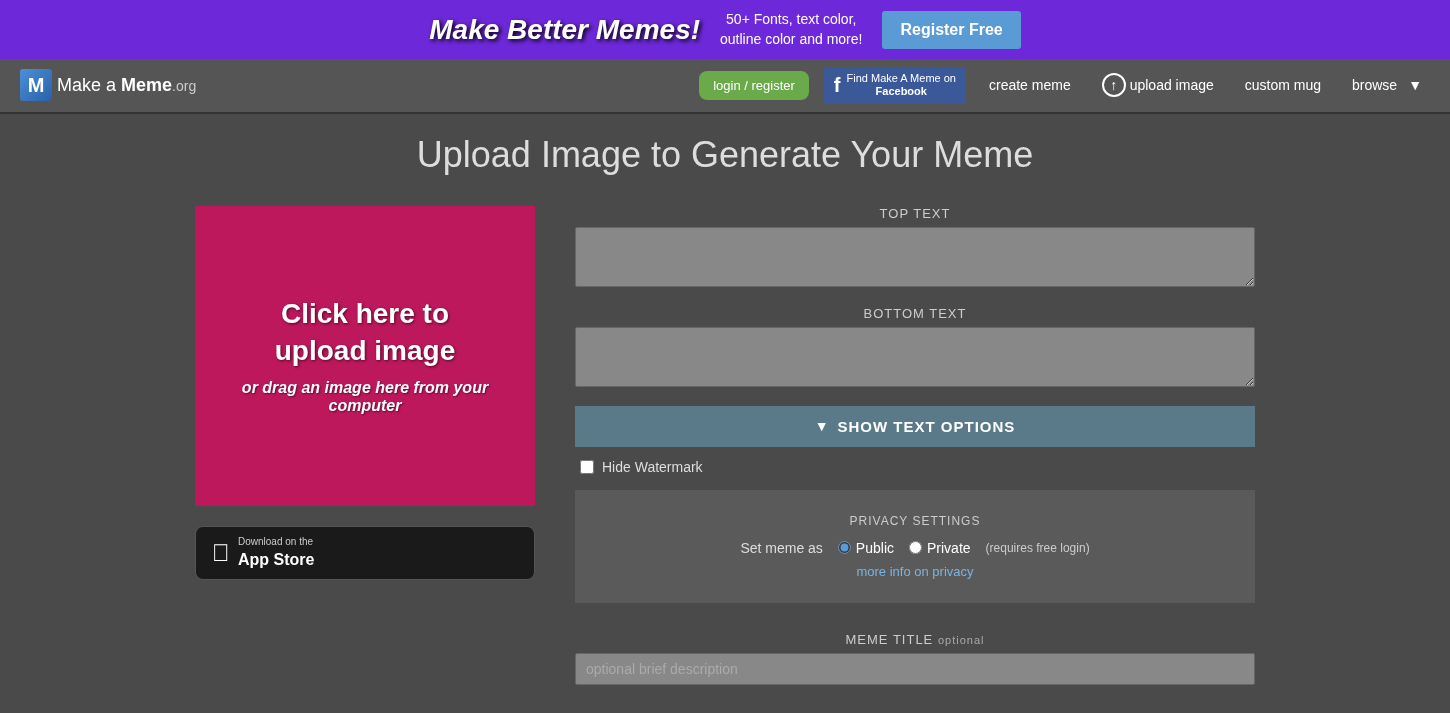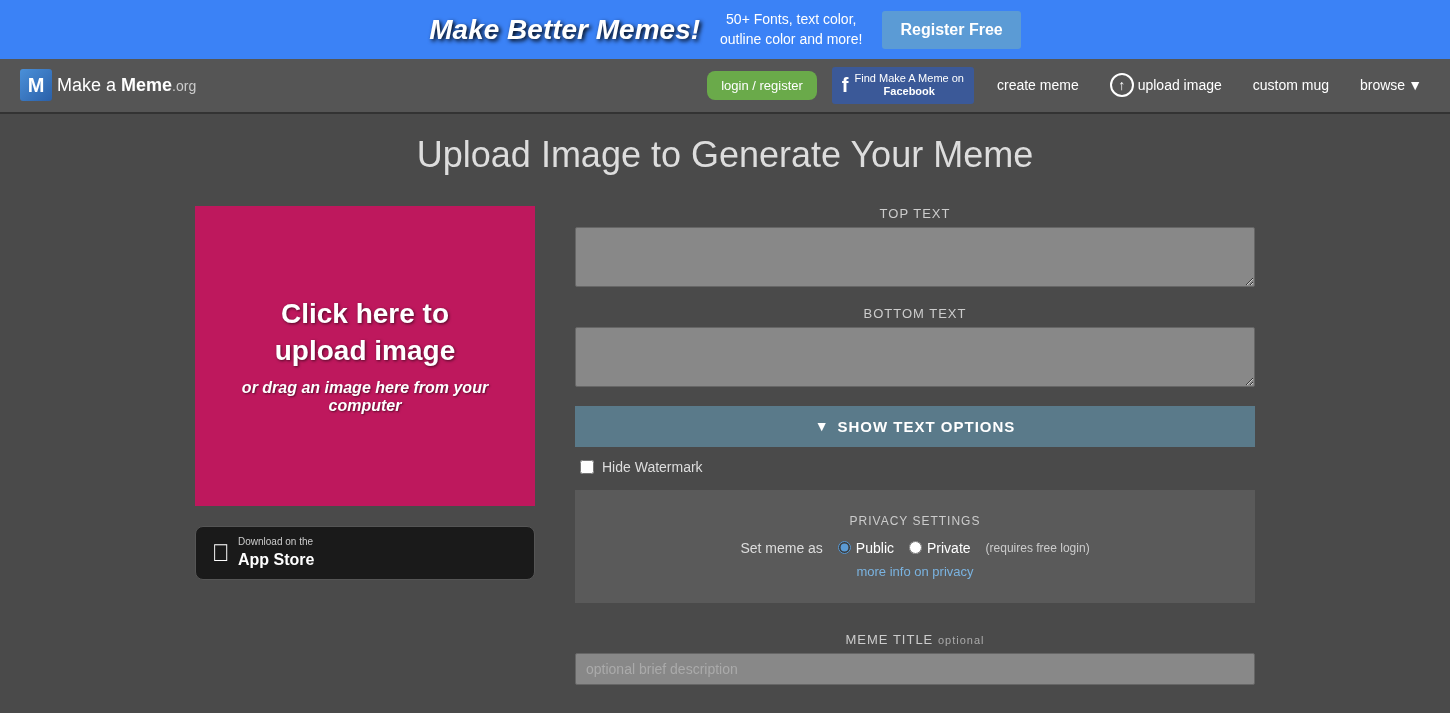--- a/index.html
+++ b/index.html
@@ -5,21 +5,21 @@
     * { box-sizing: border-box; margin: 0; padding: 0; }
     body {
       font-family: Arial, sans-serif;
       background-color: #4a4a4a;
       color: #fff;
       min-height: 713px;
     }
 
     
     .top-banner {
-      background-color: #3b82f6;
+      background-color: #6d28d9;
       display: flex;
       align-items: center;
       justify-content: center;
       padding: 10px 20px;
       gap: 20px;
     }
     .banner-title {
       font-size: 28px;
       font-weight: 900;
       color: #fff;
@@ -117,21 +117,21 @@
       border: 2px solid #fff;
       border-radius: 50%;
       display: flex;
       align-items: center;
       justify-content: center;
       font-size: 14px;
     }
     .browse-nav {
       display: flex;
       align-items: flex-start;
-      gap: 3px;
+      gap: 11px;
     }
 
     
     .main-content {
       max-width: 1100px;
       margin: 0 auto;
       padding: 20px;
     }
     .page-title {
       text-align: center;

